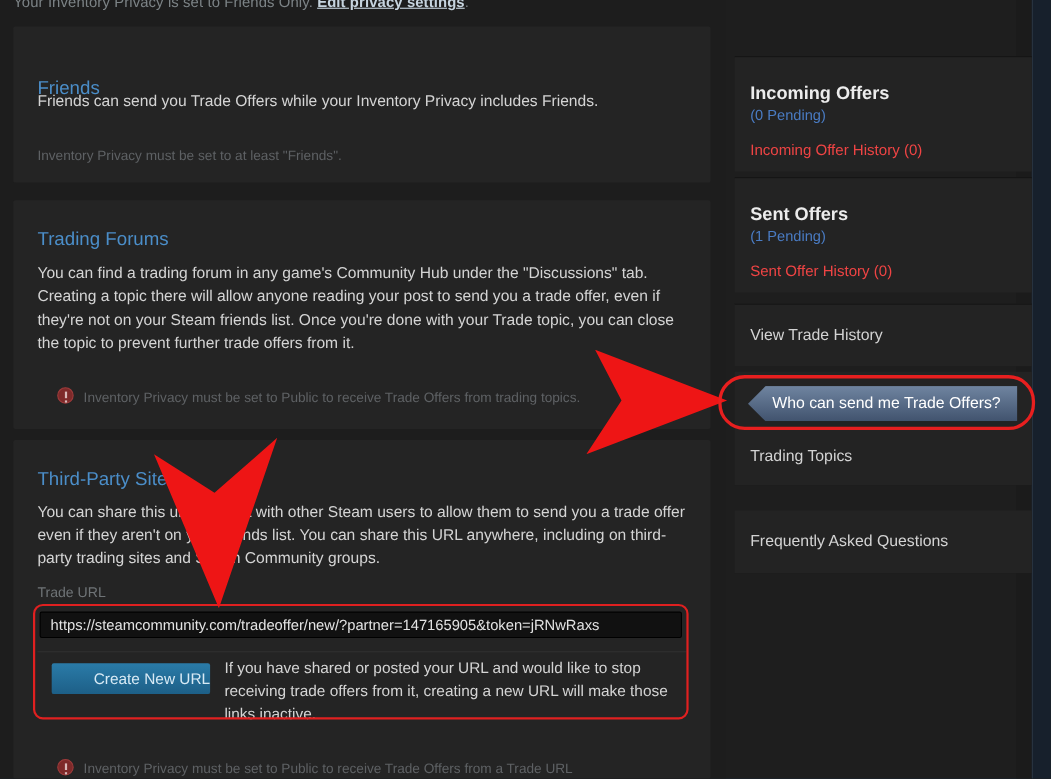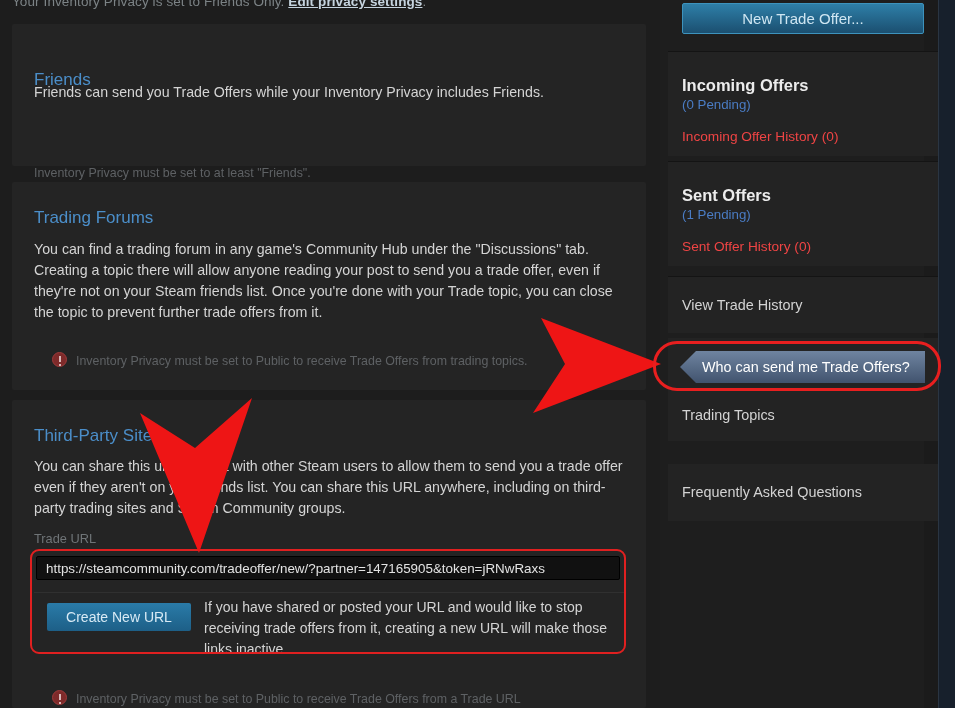--- a/index.html
+++ b/index.html
@@ -157,21 +157,21 @@
     position: absolute;
     left: 35px; top: 203px;
     width: 144px; height: 28px;
     background: linear-gradient(180deg, #2a7ba8 0%, #1d5f87 100%);
     border: none;
     border-radius: 2px;
     color: #d8eaf5;
     font-size: 14px;
     font-family: "Liberation Sans", sans-serif;
     cursor: pointer;
-    text-align: center;
+    text-align: right;
     line-height: 28px;
   }
 
   .create-desc {
     position: absolute;
     left: 192px; top: 197px;
     width: 420px;
     font-size: 14px;
     line-height: 21px;
     color: #d4d4d4;
@@ -288,21 +288,21 @@
 
   <div class="main-col">
 
     <div class="top-notice">
       <span>Your Inventory Privacy is set to Friends Only. </span><a href="#" class="edit-link">Edit privacy settings</a><span>.</span>
     </div>
 
     <div class="panel p1">
       <div class="panel-title" style="top:25px;margin-top:21px;">Friends</div>
       <div class="panel-body" style="top:58px;">Friends can send you Trade Offers while your Inventory Privacy includes Friends.</div>
-      <div class="panel-note" style="top:109px;margin-top:32px;">Inventory Privacy must be set to at least "Friends".</div>
+      <div class="panel-note" style="top:109px;">Inventory Privacy must be set to at least "Friends".</div>
     </div>
 
     <div class="panel p2">
       <div class="panel-title" style="top:26px;">Trading Forums</div>
       <div class="panel-body" style="top:57px;">You can find a trading forum in any game's Community Hub under the "Discussions" tab. Creating a topic there will allow anyone reading your post to send you a trade offer, even if they're not on your Steam friends list. Once you're done with your Trade topic, you can close the topic to prevent further trade offers from it.</div>
       <div class="warn-icon" style="left:40px; top:170px;"></div>
       <div class="panel-note with-icon" style="top:171px;">Inventory Privacy must be set to Public to receive Trade Offers from trading topics.</div>
     </div>
 
     <div class="panel p3">
@@ -321,21 +321,20 @@
 
       <div class="url-highlight"></div>
 
       <div class="warn-icon" style="left:40px; top:290px;"></div>
       <div class="panel-note with-icon" style="top:291px;">Inventory Privacy must be set to Public to receive Trade Offers from a Trade URL</div>
     </div>
   </div>
 
   <div class="sidebar">
 
-    <button class="btn-new-offer">New Trade Offer...</button>
 
     <div class="side-block sb-1">
       <div class="sb-heading">Incoming Offers</div>
       <div class="sb-sub">(0 Pending)</div>
       <div class="sb-history">Incoming Offer History (0)</div>
     </div>
 
     <div class="side-block sb-2">
       <div class="sb-heading">Sent Offers</div>
       <div class="sb-sub">(1 Pending)</div>

